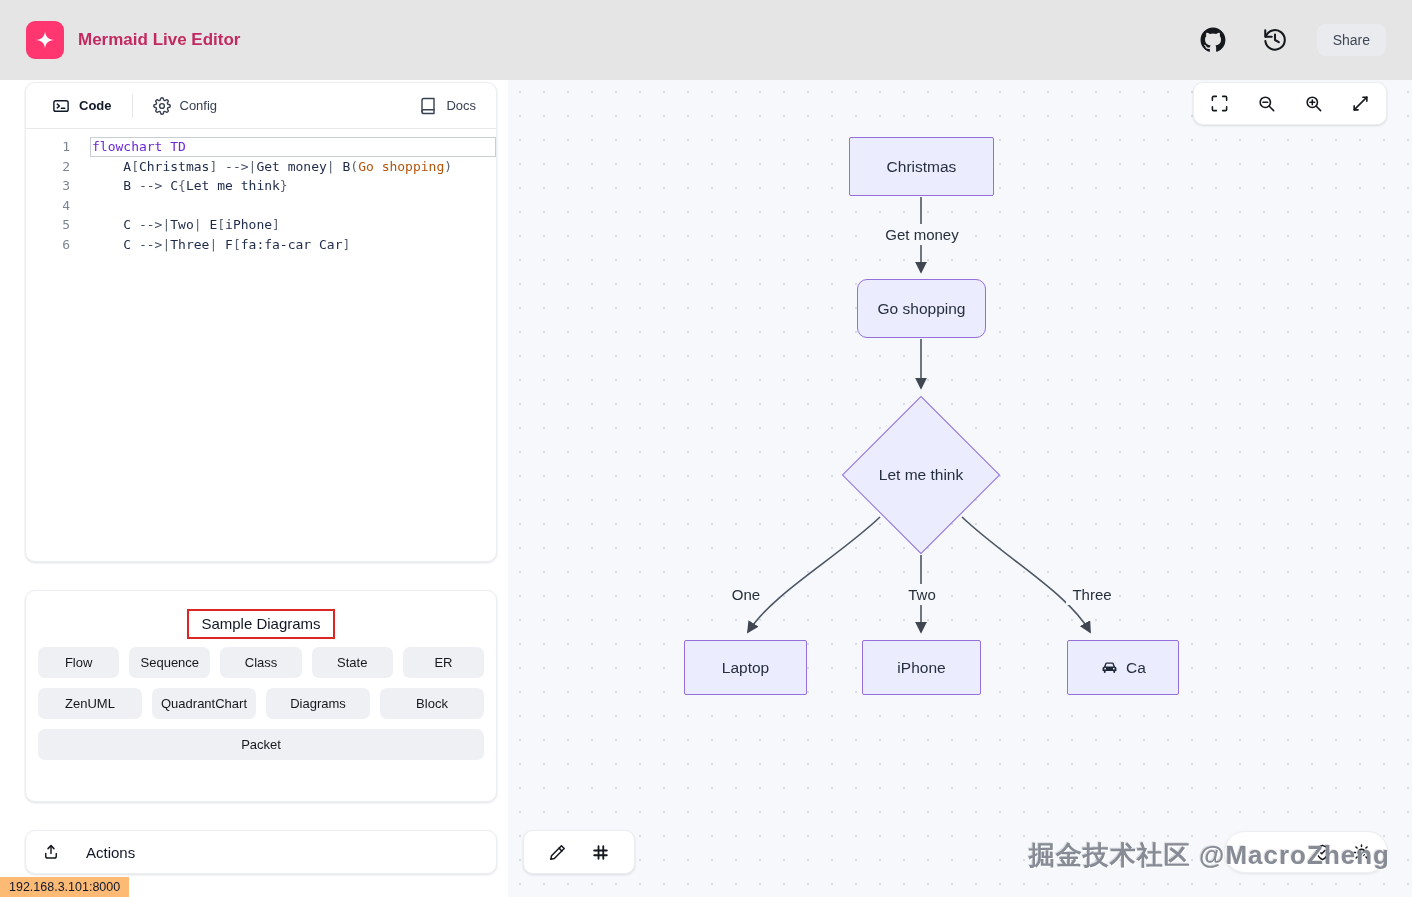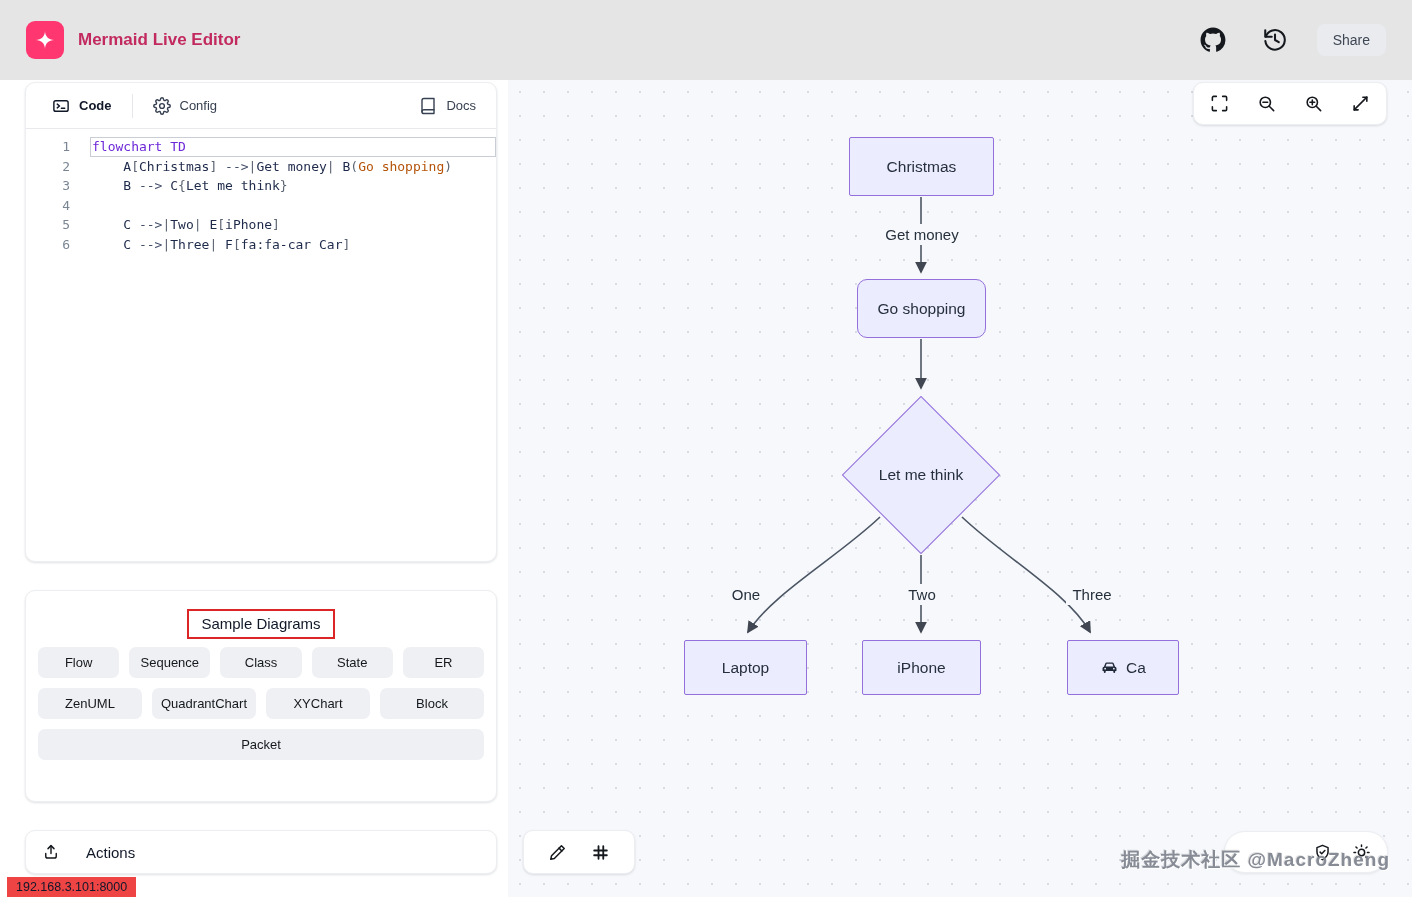--- a/index.html
+++ b/index.html
@@ -55,37 +55,37 @@
   .sample-collapse { margin-left:auto; cursor:pointer; color:#1f2937; display:flex; }
   .sample-row { display:flex; gap:10px; margin-top:10px; padding:0 2px; }
   .sample-btn { flex:1; height:31px; background:#eef0f3; border:none; border-radius:7px; font-size:13px; color:#15181d; cursor:pointer; font-family:inherit; }
 
   
   .actions-card { left:25px; top:830px; width:472px; height:44px; display:flex; align-items:center; gap:26px; padding:0 16px; cursor:pointer; }
   .actions-card svg { width:18px; height:18px; color:#15181d; }
   .actions-label { font-size:15px; color:#101828; }
 
   
-  .status-url { position:absolute; left:7px; bottom:0; background:#ef4444; color:#0f172a; font-size:12.5px; padding:3px 9px; z-index:30; }
+  .status-url { position:absolute; left:0; bottom:0; background:#fdba74; color:#0f172a; font-size:12.5px; padding:3px 9px; z-index:30; }
 
   
   .dg-toolbar { left:1193px; top:82px; width:194px; height:43px; display:flex; align-items:center; justify-content:space-between; padding:0 16px; z-index:10; }
   .tool-btn { background:none; border:none; cursor:pointer; color:#15181d; display:flex; align-items:center; padding:0; }
   .tool-btn svg { width:19px; height:19px; }
 
   
   .bottom-tools { left:523px; top:830px; width:112px; height:44px; display:flex; align-items:center; justify-content:space-evenly; z-index:10; }
 
   
   .br-pill { position:absolute; left:1224px; top:831px; width:164px; height:42px; background:#fff; border-radius:21px; border:1px solid #eceef1; box-shadow:0 1px 3px rgba(16,24,40,.08); display:flex; align-items:center; justify-content:flex-end; gap:20px; padding:0 16px; z-index:5; }
   .br-pill svg { width:19px; height:19px; color:#15181d; }
   .pill-btn { background:none; border:none; cursor:pointer; display:flex; padding:0; color:#15181d; }
 
   
-  .watermark { position:absolute; right:22px; bottom:24px; font-size:19px; font-weight:700; letter-spacing:1px; color:#868b95; text-shadow:1px 1px 0 #ffffff, -1px -1px 0 rgba(0,0,0,.12); z-index:8; white-space:nowrap; }
+  .watermark { position:absolute; right:22px; bottom:24px; font-size:26px; font-weight:700; letter-spacing:1px; color:#868b95; text-shadow:1px 1px 0 #ffffff, -1px -1px 0 rgba(0,0,0,.12); z-index:8; white-space:nowrap; }
 
   
   .edges-svg { position:absolute; left:508px; top:80px; width:904px; height:817px; z-index:1; }
   .node { position:absolute; background:#ececff; border:1px solid #9370db; display:flex; align-items:center; justify-content:center; font-size:15.5px; color:#26303c; z-index:2; }
   .node-rect { border-radius:2px; }
   .node-rounded { border-radius:10px; }
   .node-christmas { left:849px; top:137px; width:145px; height:59px; }
   .node-goshopping { left:857px; top:279px; width:129px; height:59px; }
   .diamond { position:absolute; left:865px; top:419px; width:112px; height:112px; background:#ececff; border:1px solid #9370db; transform:rotate(45deg); z-index:2; }
   .diamond-label { position:absolute; left:843px; top:419px; width:156px; height:112px; display:flex; align-items:center; justify-content:center; font-size:15.5px; color:#26303c; z-index:3; }
@@ -241,21 +241,21 @@
       <div class="sample-row">
         <button class="sample-btn">Flow</button>
         <button class="sample-btn">Sequence</button>
         <button class="sample-btn">Class</button>
         <button class="sample-btn">State</button>
         <button class="sample-btn">ER</button>
       </div>
       <div class="sample-row">
         <button class="sample-btn">ZenUML</button>
         <button class="sample-btn">QuadrantChart</button>
-        <button class="sample-btn">XYChart</button>
+        <button class="sample-btn">Diagrams</button>
         <button class="sample-btn">Block</button>
       </div>
       <div class="sample-row">
         <button class="sample-btn">Packet</button>
       </div>
     </div>
 </div>
 
 <div class="card actions-card">
   <svg viewBox="0 0 24 24" fill="none" stroke="currentColor" stroke-width="1.9" stroke-linecap="round" stroke-linejoin="round">

